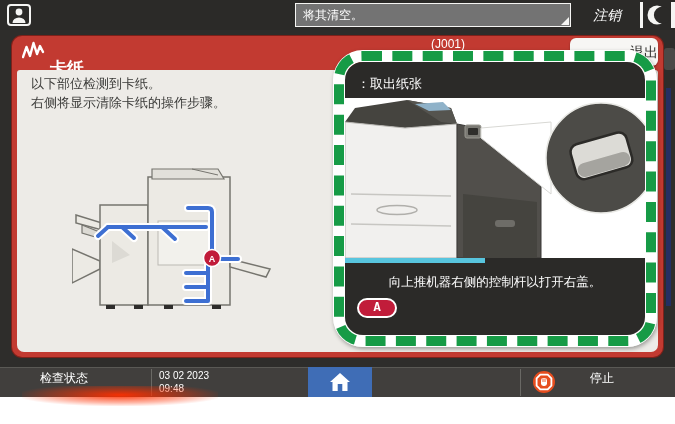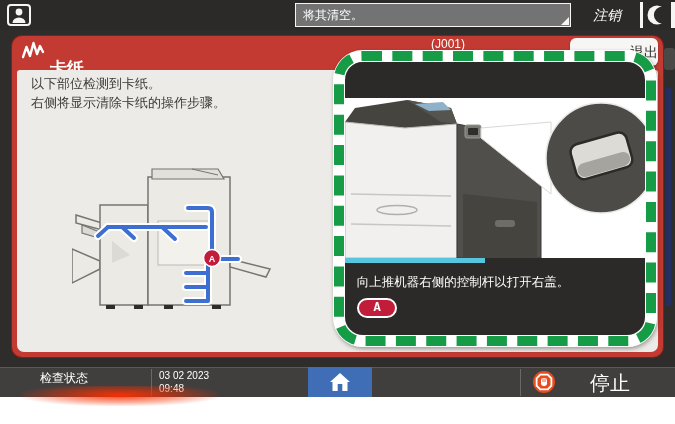--- a/index.html
+++ b/index.html
@@ -49,38 +49,38 @@
   .white-ring{position:absolute;left:0;top:0;right:0;bottom:0;border:12px solid #fff;
               border-radius:30px;box-sizing:border-box;box-shadow:1px 2px 4px rgba(0,0,0,.35);}
   .green-dash{position:absolute;left:1px;top:1px;right:1px;bottom:1px;border:10px dashed #169b46;
               border-radius:28px;box-sizing:border-box;}
   .step-inner{position:absolute;left:12px;top:12px;width:300px;height:273px;background:#2b2a28;
               border-radius:18px;overflow:hidden;}
   .step-title{position:absolute;left:12px;top:13px;color:#fff;font-size:13px;}
   .step-illus{position:absolute;left:0;top:36px;width:300px;height:160px;background:#fff;}
   .progress-cyan{position:absolute;left:0;top:196px;width:140px;height:5px;background:#58c5de;}
   .step-instruction{position:absolute;left:0;top:212px;width:236px;text-align:center;color:#fff;
-                    font-size:12.5px;}
+                    font-size:12.5px;padding-left:32px;}
   .step-badge{position:absolute;left:12px;top:236px;width:36px;height:16px;background:#c11c3a;
               border:2px solid #fff;border-radius:11px;color:#fff;font-size:12px;font-weight:bold;
               text-align:center;line-height:16px;font-family:"Liberation Mono","DejaVu Sans Mono",monospace;}
 
   
   .bottombar{position:absolute;left:0;top:367px;width:675px;height:30px;background:#413f3d;
              border-top:1px solid #5a5955;box-sizing:border-box;}
   .glow{position:absolute;left:22px;top:386px;width:196px;height:20px;z-index:3;pointer-events:none;
         background:radial-gradient(ellipse at 50% 45%, rgba(255,48,0,.95) 0%, rgba(255,48,0,.35) 50%, rgba(255,48,0,0) 75%);}
   .check-status{position:absolute;left:40px;top:370px;color:#fff;font-size:12px;z-index:4;}
   .bb-sep1{position:absolute;left:151px;top:369px;width:1px;height:27px;background:#6a6965;}
   .bb-sep2{position:absolute;left:520px;top:369px;width:1px;height:27px;background:#6a6965;}
   .datetime{position:absolute;left:159px;top:369px;color:#fff;font-size:10px;line-height:13px;}
   .home-btn{position:absolute;left:308px;top:367px;width:64px;height:30px;background:#3f6db6;
             display:flex;align-items:center;justify-content:center;}
   .stop-icon{position:absolute;left:533px;top:371px;width:22px;height:22px;}
-  .stop-label{position:absolute;left:590px;top:370px;color:#fff;font-size:20px;}
+  .stop-label{position:absolute;left:590px;top:370px;color:#fff;font-size:12px;}
 </style>
 </head>
 <body>
 
 <div class="stage">
   <div class="screen">
 
     <div class="topbar">
       <div class="user-badge">
         <svg width="20" height="18" viewBox="0 0 20 18">
@@ -165,20 +165,21 @@
         </g>
 
         <circle cx="140" cy="95" r="8.5" fill="#c11c3a" stroke="#fff" stroke-width="1.5"></circle>
         <text x="140" y="99" text-anchor="middle" fill="#fff" font-size="9" font-weight="bold">A</text>
       </svg>
     </div>
 
     <div class="highlight">
       <div class="white-ring"></div>
       <div class="step-inner">
+        <div class="step-title">：取出纸张</div>
         <div class="step-illus">
           <svg width="300" height="160" viewBox="0 0 300 160">
             <rect width="300" height="160" fill="#ffffff"></rect>
 
             <polygon points="0,24 10,10 62,2 106,10 112,26 60,30" fill="#45443f"></polygon>
             <polygon points="62,2 106,10 112,26 96,24" fill="#55544f"></polygon>
             <polygon points="70,6 98,4 106,12 84,13" fill="#8fb2c9"></polygon>
 
             <polygon points="0,24 60,30 112,26 112,160 0,160" fill="#f1f0ee" stroke="#b5b4b0" stroke-width="1"></polygon>
             <line x1="6" y1="96" x2="106" y2="98" stroke="#c7c6c2" stroke-width="1.5"></line>

